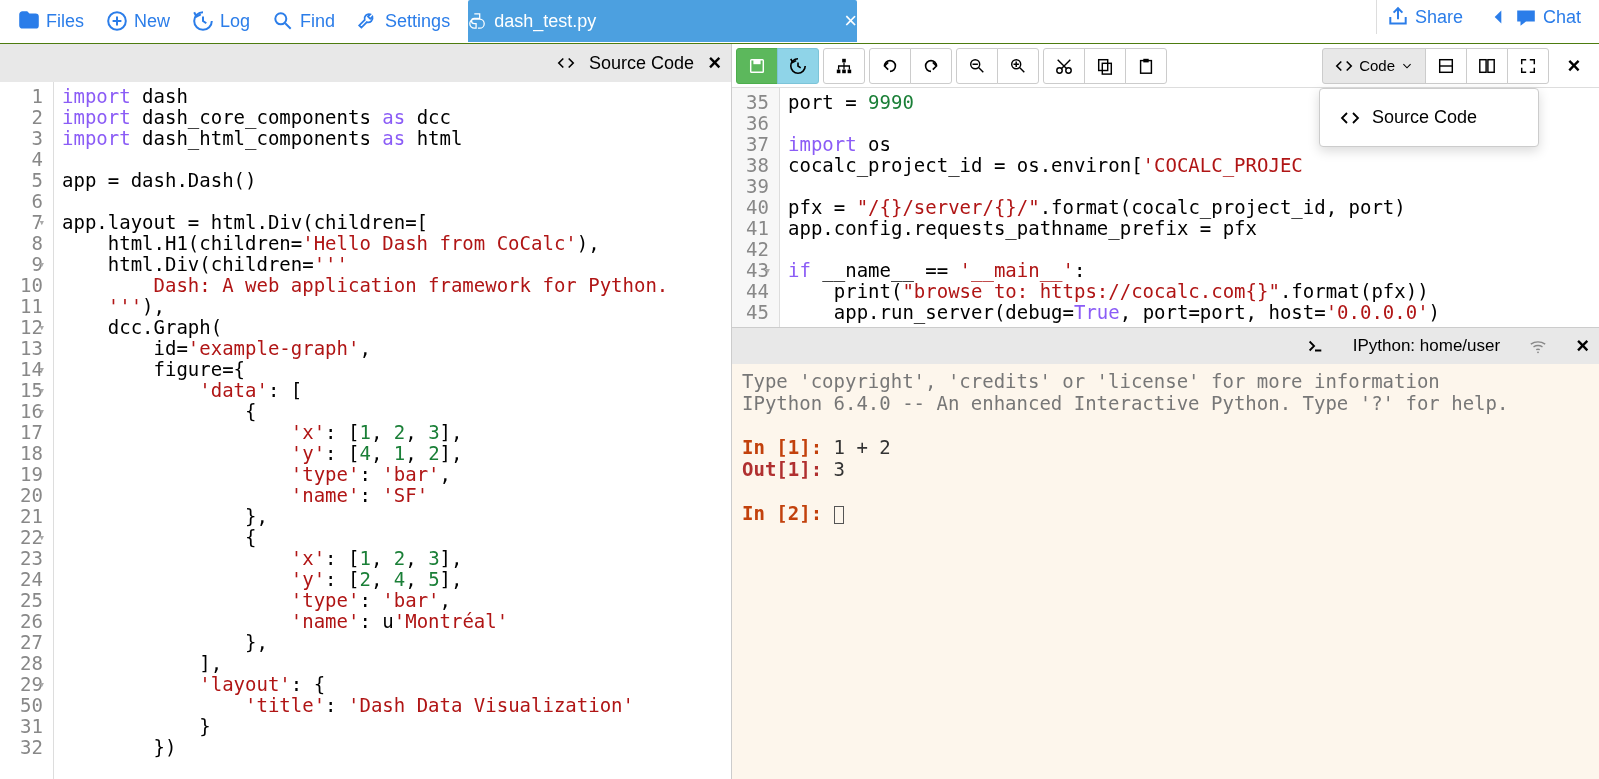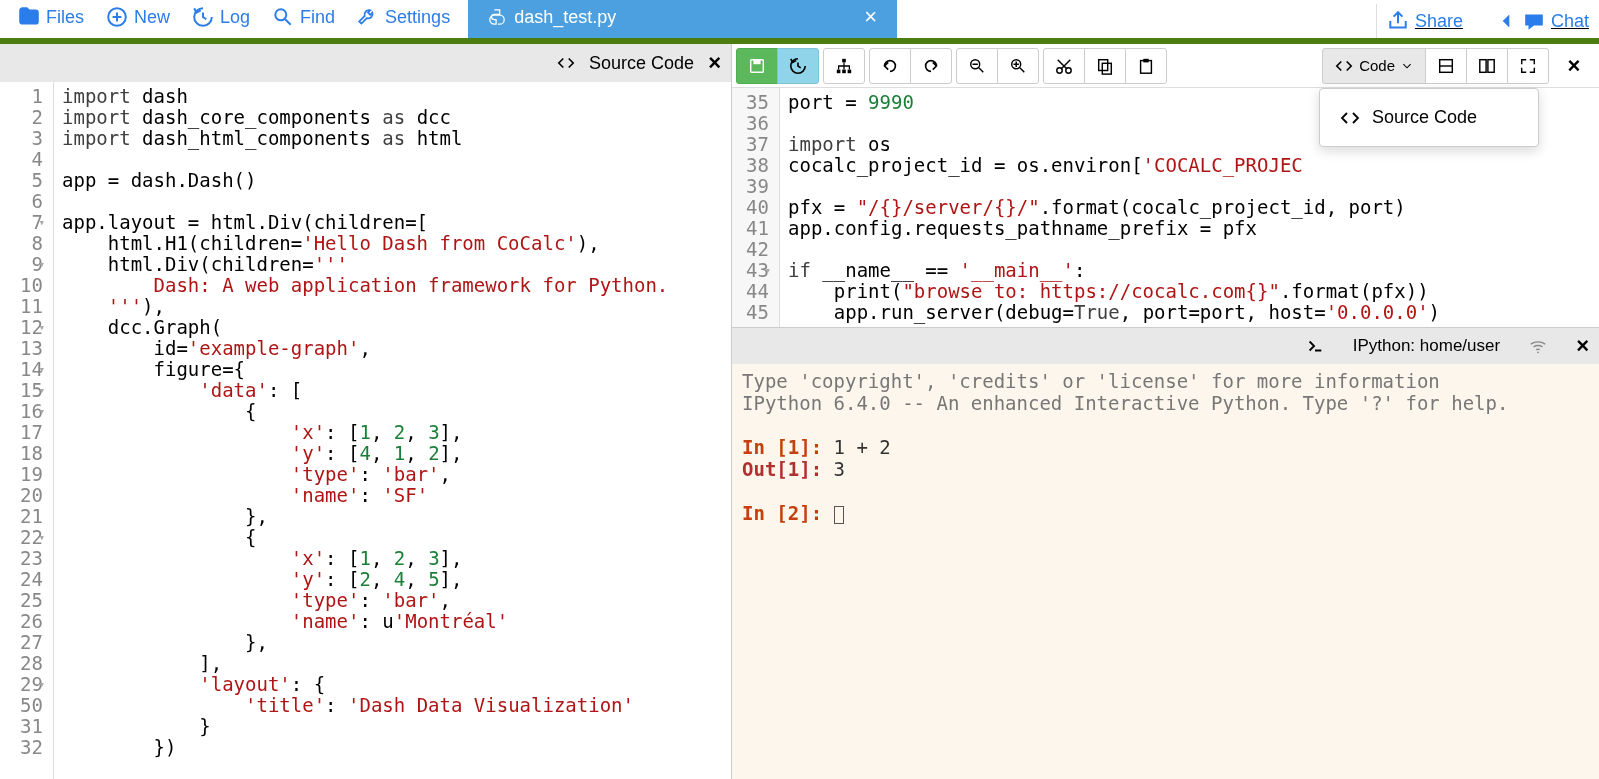--- a/index.html
+++ b/index.html
@@ -1,48 +1,48 @@
 <!DOCTYPE html>
 <html><head>
 <meta charset="utf-8">
 <style>
 * { box-sizing: border-box; margin: 0; padding: 0; }
 body { font-family: Arial, Helvetica, sans-serif; font-size: 14px; width: 1599px; height: 779px; overflow: hidden; background: #fff; }
 
 
-.top-toolbar { display: flex; align-items: flex-end; height: 44px; border-bottom: 6px solid #4d7c0f; }
+.top-toolbar { display: flex; align-items: flex-start; height: 44px; border-bottom: 1px solid #4d7c0f; }
 .toolbar-left { display: flex; align-items: center; gap: 2px; padding-left: 8px; }
 .toolbar-btn { display: flex; align-items: center; gap: 6px; padding: 6px 10px; color: #2b7de9; cursor: pointer; font-size: 18px; }
 .toolbar-btn svg { width: 22px; height: 22px; }
 .toolbar-spacer { flex: 1; }
-.toolbar-right { display: flex; align-items: center; gap: 12px; border-left: 1px solid #ddd; text-decoration: underline; }
-
-
-.file-tab { display: flex; align-items: center; background: #4ca0e0; color: #fff; padding: 8px 20px; margin-left: 6px; font-size: 18px; border-radius: 2px 2px 0 0; gap: 8px; }
+.toolbar-right { display: flex; align-items: center; gap: 4px; padding-right: 8px; border-left: 1px solid #ddd; }
+
+
+.file-tab { display: flex; align-items: center; background: #4ca0e0; color: #fff; padding: 8px 0; margin-left: 6px; font-size: 18px; border-radius: 2px 2px 0 0; gap: 8px; }
 .file-tab svg { width: 18px; height: 18px; }
 .tab-close { margin-left: auto; padding-left: 240px; cursor: pointer; font-size: 22px; }
 
 
 .main { display: flex; height: calc(100% - 44px); }
 .left-pane { width: 732px; display: flex; flex-direction: column; border-right: 1px solid #ccc; }
 .right-pane { flex: 1; display: flex; flex-direction: column; position: relative; }
 
 
 .pane-header { display: flex; align-items: center; justify-content: flex-end; background: #e8e8e8; height: 38px; padding: 0 10px; gap: 14px; font-size: 18px; }
 .pane-header svg { width: 18px; height: 18px; }
 .pane-header .close-x { font-size: 22px; font-weight: bold; cursor: pointer; }
 
 
 .editor { display: flex; flex: 1; font-family: 'Menlo', 'Consolas', monospace; font-size: 19px; line-height: 21px; overflow: hidden; }
 .gutter { width: 54px; text-align: right; color: #888; padding: 4px 10px 0 0; border-right: 1px solid #ddd; user-select: none; }
 .gutter .ln { height: 21px; position: relative; }
 .gutter .fold::after { content: "▾"; position: absolute; right: -2px; top: 0; font-size: 11px; color: #aaa; }
 .code { flex: 1; padding: 4px 0 0 8px; white-space: pre; overflow: hidden; }
 .code .line { height: 21px; }
-.k { color: #404040; }
+.k { color: #8b5cf6; }
 .s { color: #b01515; }
 .n { color: #1a7f37; }
 
 
 .right-toolbar { display: flex; align-items: center; background: #fff; border-bottom: 1px solid #ddd; height: 44px; padding: 0 4px; gap: 4px; position: relative; }
 .rbtn { display: flex; align-items: center; justify-content: center; width: 42px; height: 36px; border: 1px solid #ccc; border-radius: 3px; background: #fff; cursor: pointer; }
 .rbtn.green { background: #5cb85c; border-color: #4cae4c; }
 .rbtn.blue { background: #8fd4e8; border-color: #7cc4d8; }
 .rbtn svg { width: 18px; height: 18px; }
 .rbtn-group { display: flex; }

